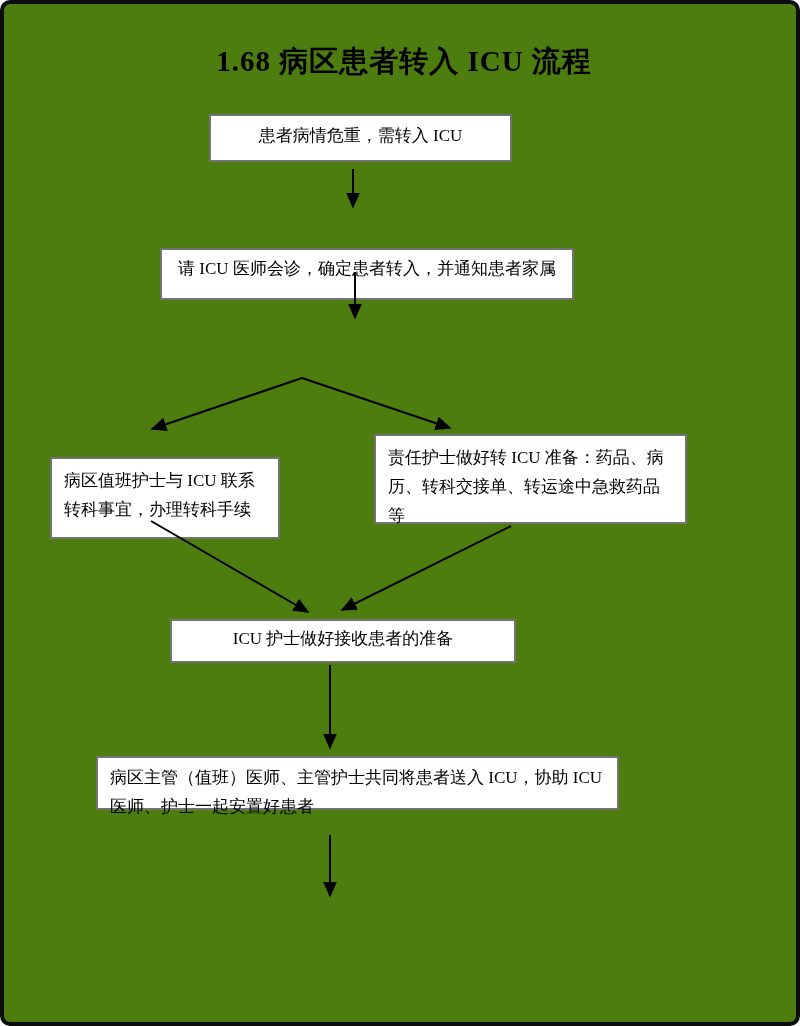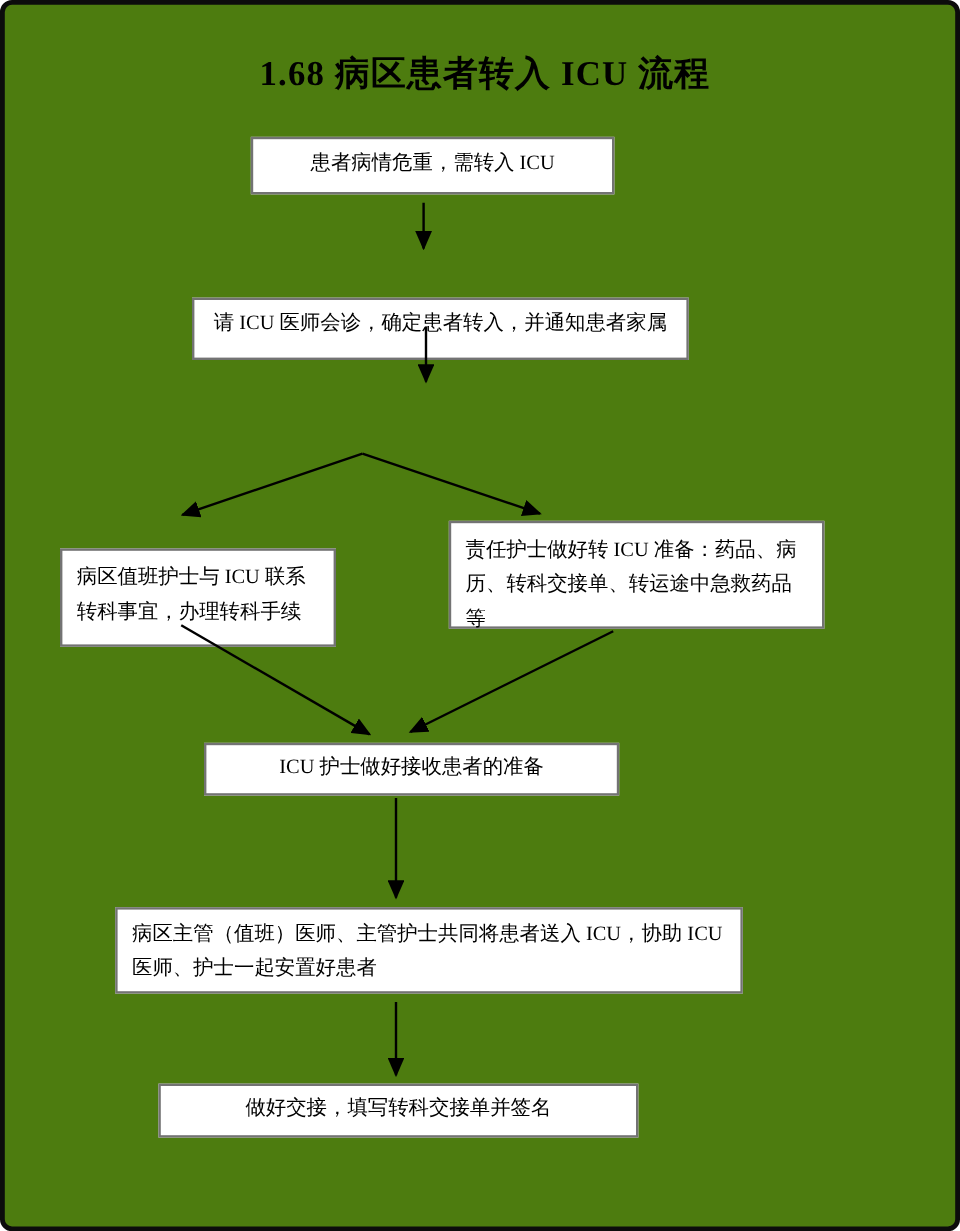--- a/index.html
+++ b/index.html
@@ -53,21 +53,21 @@
     padding: 8px 10px 0 12px;
     text-align: left;
   }
   
   #node-start     { left: 205px; top: 110px; width: 303px; height: 48px; padding-bottom: 4px; }
   #node-consult   { left: 156px; top: 210px; width: 414px; height: 52px; padding-bottom: 10px; margin-top: 34px; }
   #node-order     { left: 156px; top: 320px; width: 414px; height: 52px; padding-bottom: 10px; }
   #node-contact   { left:  46px; top: 433px; width: 230px; height: 82px; margin-top: 20px; }
   #node-prepare   { left: 370px; top: 430px; width: 313px; height: 90px; }
   #node-icu-ready { left: 166px; top: 615px; width: 346px; height: 44px; padding-bottom: 4px; }
-  #node-transfer  { left:  92px; top: 752px; width: 523px; height: 72px; padding-top: 6px; }
+  #node-transfer  { left:  92px; top: 752px; width: 523px; height: 54px; padding-top: 6px; }
   #node-handover  { left: 128px; top: 899px; width: 400px; height: 45px; padding-bottom: 4px; }
   svg.arrows {
     position: absolute;
     left: 0;
     top: 0;
     width: 800px;
     height: 1026px;
     pointer-events: none;
   }
 </style>
@@ -87,21 +87,20 @@
 转科事宜，办理转科手续</div>
 
   <div class="node center" id="node-icu-ready">ICU 护士做好接收患者的准备</div>
 
   <div class="node topleft" id="node-prepare">责任护士做好转 ICU 准备：药品、病
 历、转科交接单、转运途中急救药品等</div>
 
   <div class="node topleft" id="node-transfer">病区主管（值班）医师、主管护士共同将患者送入 ICU，协助 ICU
 医师、护士一起安置好患者</div>
 
-  <div class="node center" id="node-handover">做好交接，填写转科交接单并签名</div>
 
   <svg class="arrows" viewBox="0 0 800 1026" xmlns="http://www.w3.org/2000/svg">
     <defs>
       <marker id="ah" markerWidth="8" markerHeight="7" refX="7.2" refY="3.5" orient="auto">
         <path d="M0,0 L8,3.5 L0,7 Z" fill="#000000"></path>
       </marker>
     </defs>
     <g stroke="#000000" stroke-width="2" fill="none">
       <line x1="349" y1="165" x2="349" y2="203" marker-end="url(#ah)"></line>
       <line x1="351" y1="268" x2="351" y2="314" marker-end="url(#ah)"></line>

